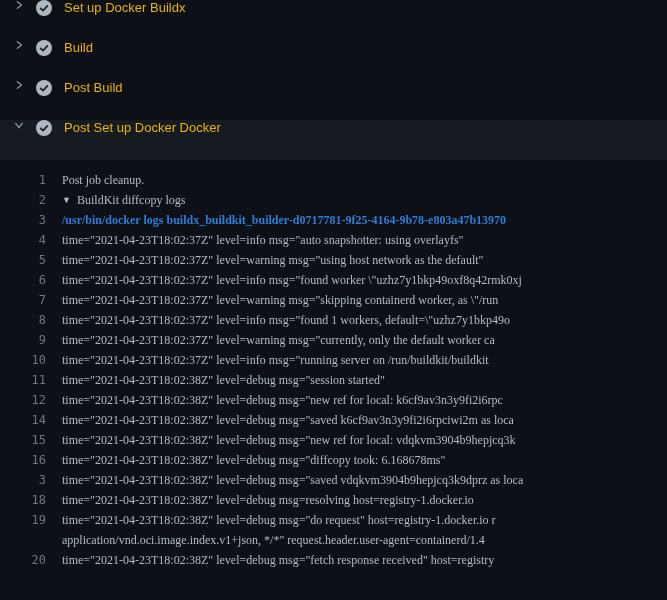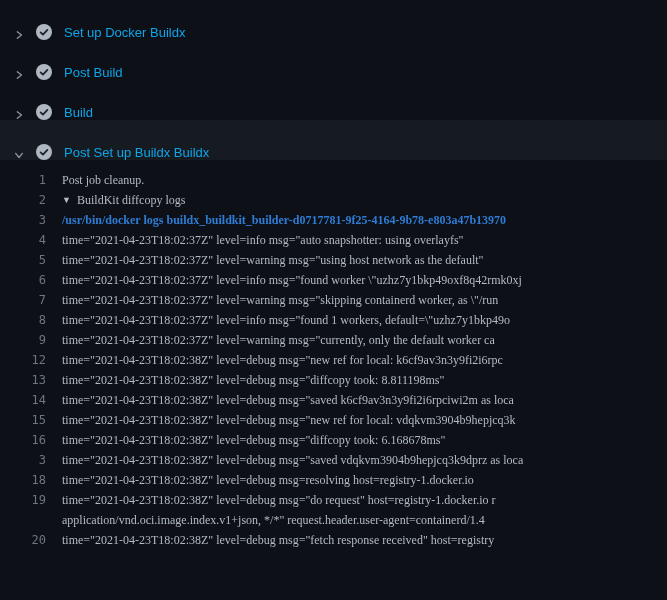--- a/index.html
+++ b/index.html
@@ -4,23 +4,23 @@
 <style>
   html,body{margin:0;padding:0;}
   body{
     width:667px;height:600px;overflow:hidden;
     background:#0d1117;
     font-family:"Liberation Sans", sans-serif;
   }
   
   .step-list{width:100%;}
   .section{
-    display:flex;align-items:flex-end;height:40px;
+    display:flex;align-items:flex-start;height:40px;
     padding:0 14px;box-sizing:border-box;
-    color:#0ea5e9;font-size:13px;cursor:pointer;
+    color:#eab308;font-size:13px;cursor:pointer;
   }
   .section.expanded{background:#161b22;}
   .chev{width:22px;display:flex;align-items:center;justify-content:flex-start;flex:0 0 22px;}
   .chev svg{display:block;}
   .chev.down svg{transform:rotate(90deg);}
   .check{width:16px;height:16px;flex:0 0 16px;margin-right:12px;display:flex;align-items:center;}
   .sec-title{white-space:nowrap;}
   
   .log{
     padding-top:10px;
@@ -66,49 +66,49 @@
           <svg width="10" height="10" viewBox="0 0 12 12">
             <path d="M4 2 L9 6 L4 10" fill="none" stroke="#8b949e" stroke-width="1.6" stroke-linecap="round" stroke-linejoin="round"></path>
           </svg>
         </span>
         <span class="check">
           <svg width="16" height="16" viewBox="0 0 16 16">
             <circle cx="8" cy="8" r="8" fill="#afb8c1"></circle>
             <path d="M4.6 8.3 L7 10.6 L11.4 5.9" fill="none" stroke="#1c2128" stroke-width="1.7" stroke-linecap="round" stroke-linejoin="round"></path>
           </svg>
         </span>
-        <span class="sec-title">Post Build</span>
+        <span class="sec-title">Build</span>
       </div>
       <div class="section">
         <span class="chev">
           <svg width="10" height="10" viewBox="0 0 12 12">
             <path d="M4 2 L9 6 L4 10" fill="none" stroke="#8b949e" stroke-width="1.6" stroke-linecap="round" stroke-linejoin="round"></path>
           </svg>
         </span>
         <span class="check">
           <svg width="16" height="16" viewBox="0 0 16 16">
             <circle cx="8" cy="8" r="8" fill="#afb8c1"></circle>
             <path d="M4.6 8.3 L7 10.6 L11.4 5.9" fill="none" stroke="#1c2128" stroke-width="1.7" stroke-linecap="round" stroke-linejoin="round"></path>
           </svg>
         </span>
-        <span class="sec-title">Build</span>
+        <span class="sec-title">Post Build</span>
       </div>
       <div class="section expanded">
         <span class="chev down">
           <svg width="10" height="10" viewBox="0 0 12 12">
             <path d="M4 2 L9 6 L4 10" fill="none" stroke="#8b949e" stroke-width="1.6" stroke-linecap="round" stroke-linejoin="round"></path>
           </svg>
         </span>
         <span class="check">
           <svg width="16" height="16" viewBox="0 0 16 16">
             <circle cx="8" cy="8" r="8" fill="#afb8c1"></circle>
             <path d="M4.6 8.3 L7 10.6 L11.4 5.9" fill="none" stroke="#1c2128" stroke-width="1.7" stroke-linecap="round" stroke-linejoin="round"></path>
           </svg>
         </span>
-        <span class="sec-title">Post Set up Buildx Buildx</span>
+        <span class="sec-title">Post Set up Docker Docker</span>
       </div>
     </div>
   <div class="log">
       <div class="log-row">
         <span class="log-num">1</span>
         <span class="log-text">Post job cleanup.</span>
       </div>
       <div class="log-row">
         <span class="log-num">2</span>
         <span class="log-text"><span class="tri">▼</span><span>BuildKit diffcopy logs</span></span>
@@ -135,26 +135,30 @@
       </div>
       <div class="log-row">
         <span class="log-num">8</span>
         <span class="log-text">time="2021-04-23T18:02:37Z" level=info msg="found 1 workers, default=\"uzhz7y1bkp49o</span>
       </div>
       <div class="log-row">
         <span class="log-num">9</span>
         <span class="log-text">time="2021-04-23T18:02:37Z" level=warning msg="currently, only the default worker ca</span>
       </div>
       <div class="log-row">
+        <span class="log-num">10</span>
+        <span class="log-text">time="2021-04-23T18:02:37Z" level=info msg="running server on /run/buildkit/buildkit</span>
+      </div>
+      <div class="log-row">
+        <span class="log-num">11</span>
+        <span class="log-text">time="2021-04-23T18:02:38Z" level=debug msg="session started"</span>
+      </div>
+      <div class="log-row">
         <span class="log-num">12</span>
         <span class="log-text">time="2021-04-23T18:02:38Z" level=debug msg="new ref for local: k6cf9av3n3y9fi2i6rpc</span>
-      </div>
-      <div class="log-row">
-        <span class="log-num">13</span>
-        <span class="log-text">time="2021-04-23T18:02:38Z" level=debug msg="diffcopy took: 8.811198ms"</span>
       </div>
       <div class="log-row">
         <span class="log-num">14</span>
         <span class="log-text">time="2021-04-23T18:02:38Z" level=debug msg="saved k6cf9av3n3y9fi2i6rpciwi2m as loca</span>
       </div>
       <div class="log-row">
         <span class="log-num">15</span>
         <span class="log-text">time="2021-04-23T18:02:38Z" level=debug msg="new ref for local: vdqkvm3904b9hepjcq3k</span>
       </div>
       <div class="log-row">

